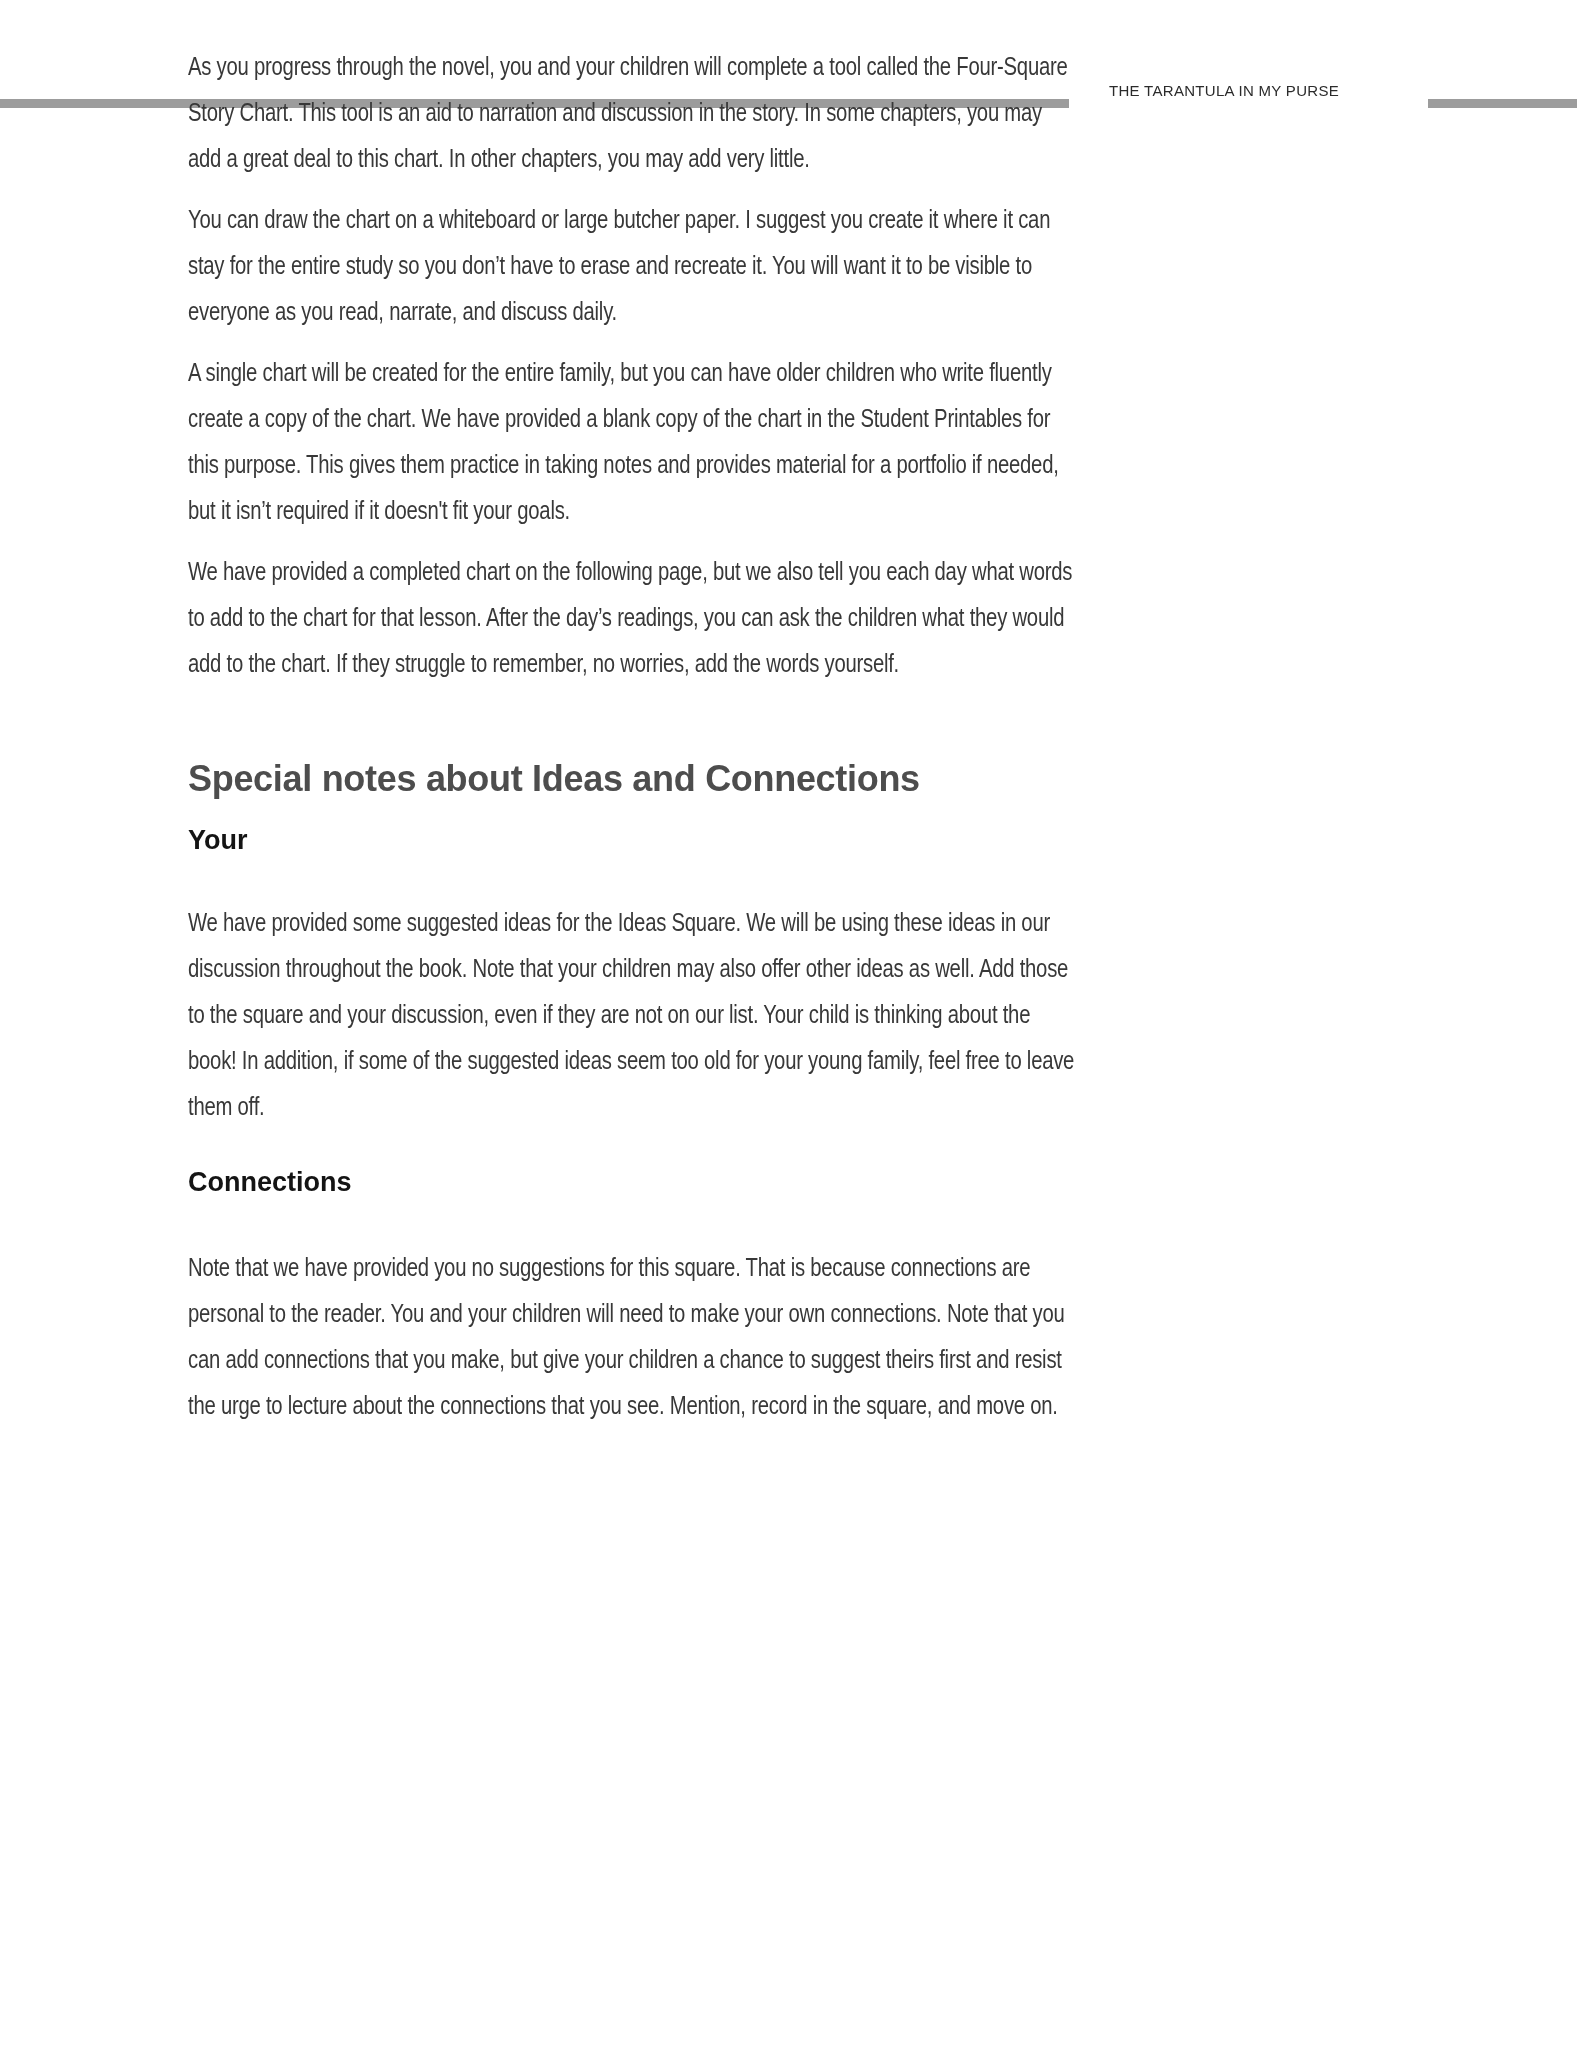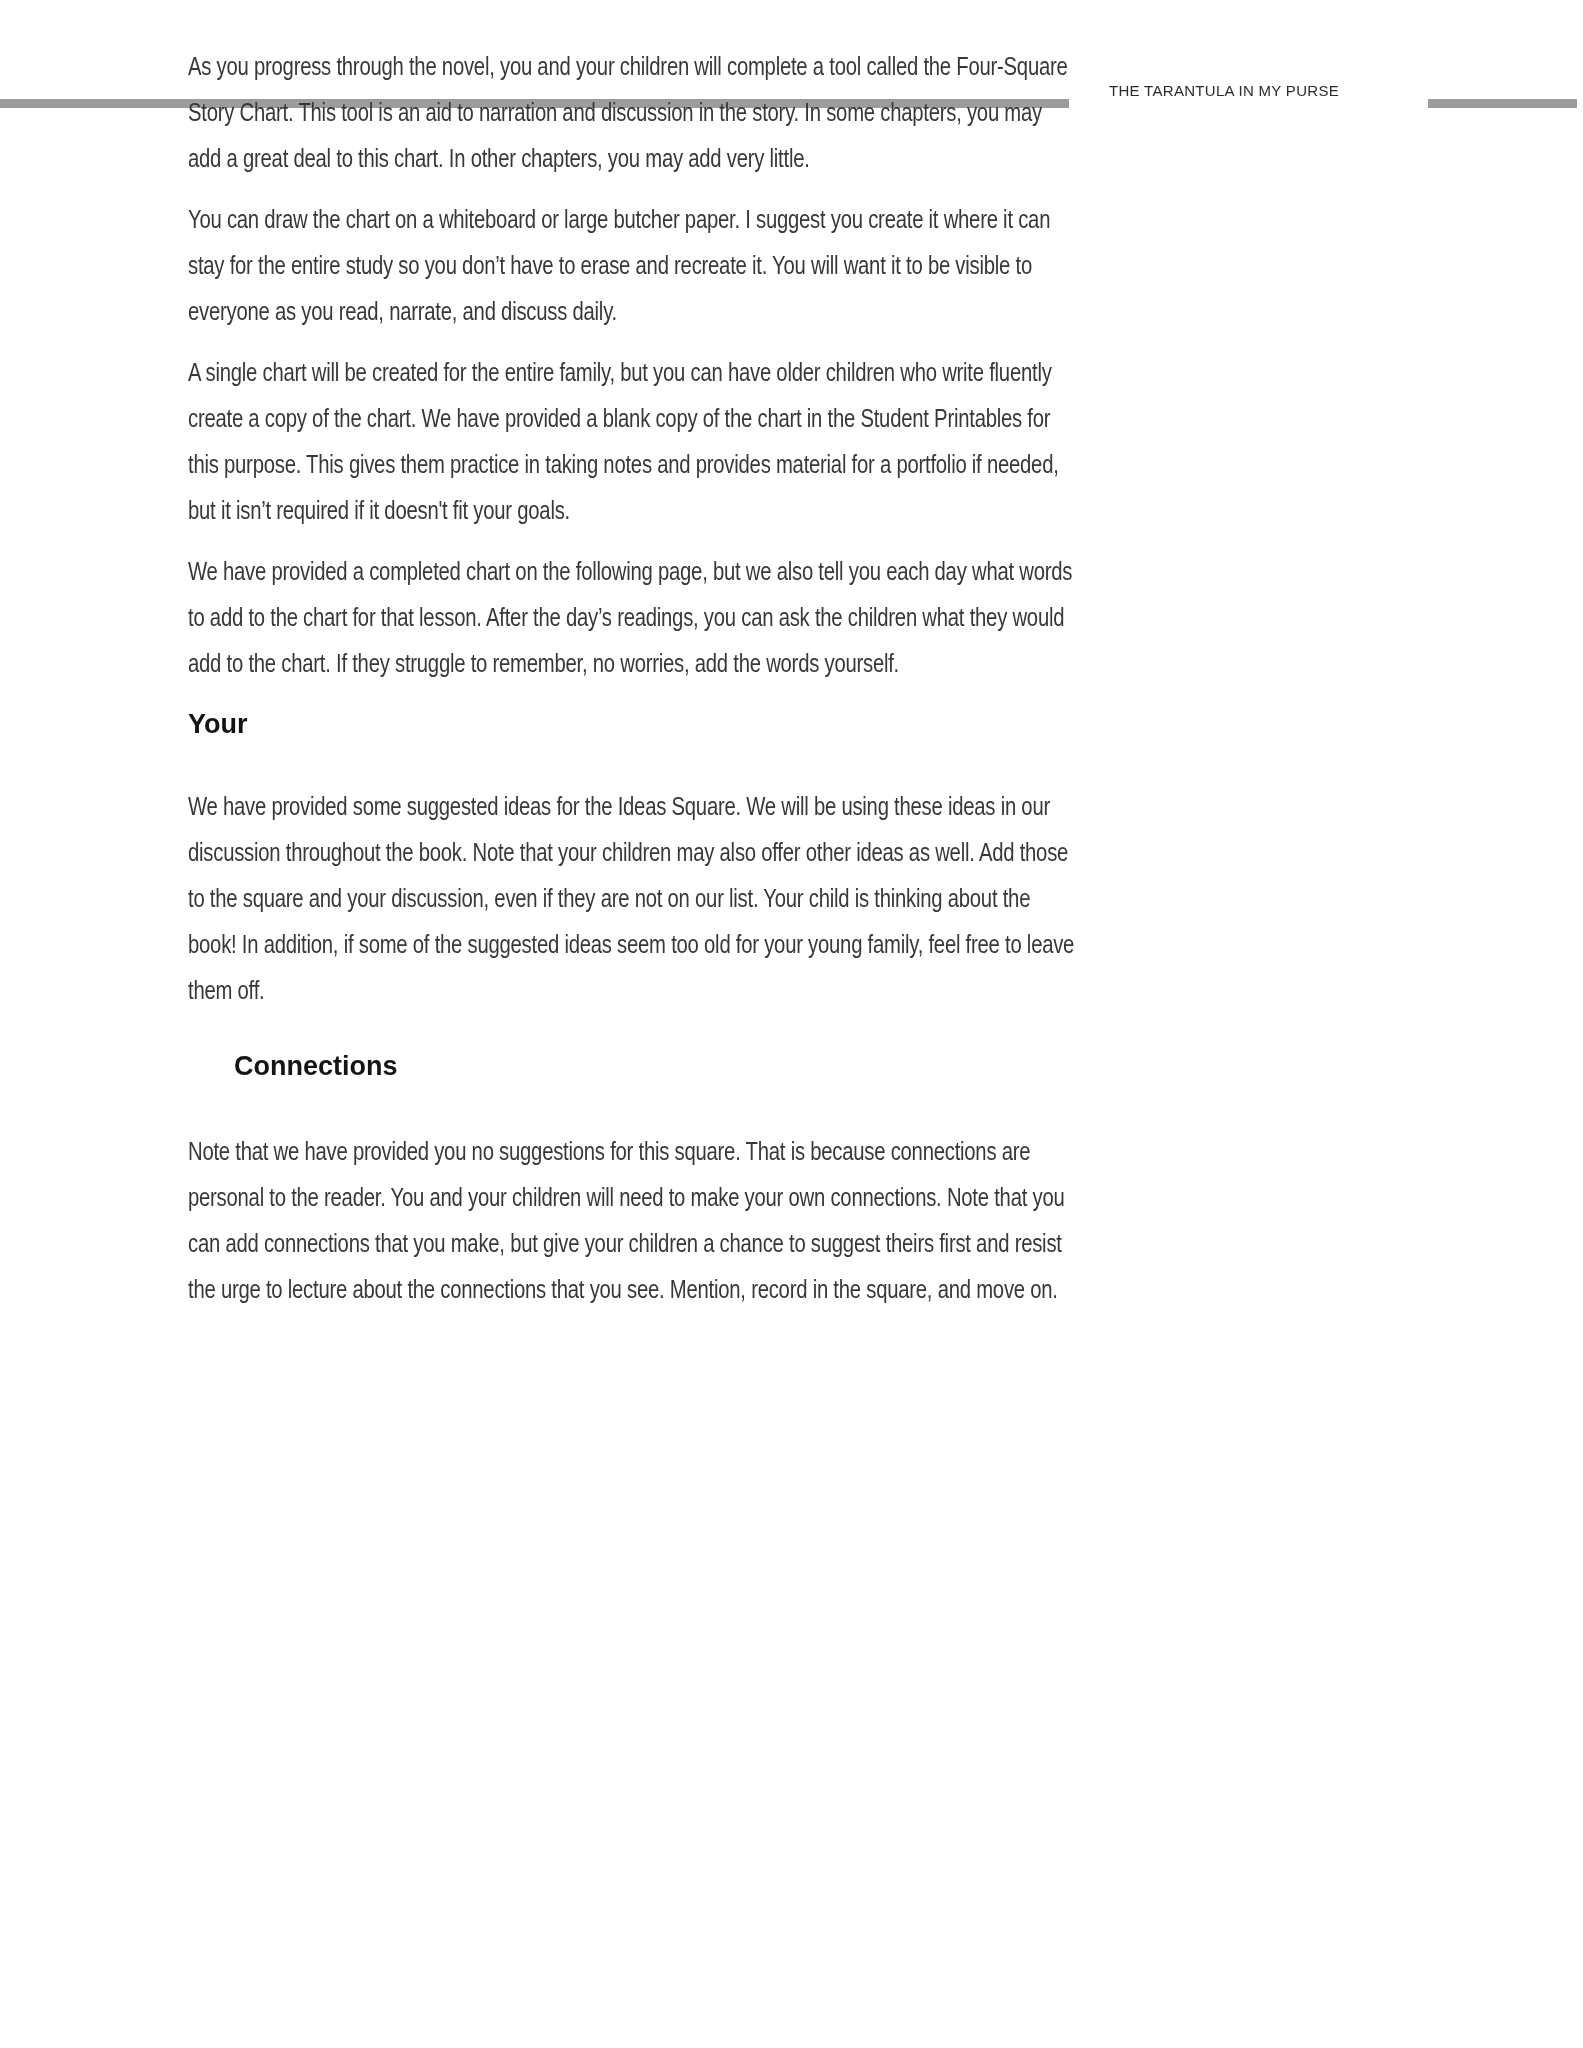--- a/index.html
+++ b/index.html
@@ -69,21 +69,21 @@
     letter-spacing: -0.3px;
     color: #4d4d4d;
   }
   .sub-heading {
     margin: 22px 0 0 0;
     font-size: 27px;
     line-height: 32px;
     font-weight: bold;
     color: #141414;
   }
-  .sub-heading-connections { margin-top: 37px; margin-left: 46px; }
+  .sub-heading-connections { margin-top: 37px; }
   .para-ideas       { margin-top: 43px; }
   .para-connections { margin-top: 46px; }
 
   
   .footer {
     position: absolute;
     left: 188px;
     top: 1906px;
     width: 1209px;
     display: flex;
@@ -107,20 +107,21 @@
 
 
     <p class="para para-first">As you progress through the novel, you and your children will complete a tool called the Four-Square Story Chart. This tool is an aid to narration and discussion in the story. In some chapters, you may add a great deal to this chart. In other chapters, you may add very little.</p>
 
     <p class="para">You can draw the chart on a whiteboard or large butcher paper. I suggest you create it where it can stay for the entire study so you don’t have to erase and recreate it. You will want it to be visible to everyone as you read, narrate, and discuss daily.</p>
 
     <p class="para">A single chart will be created for the entire family, but you can have older children who write fluently create a copy of the chart. We have provided a blank copy of the chart in the Student Printables for this purpose. This gives them practice in taking notes and provides material for a portfolio if needed, but it isn’t required if it doesn't fit your goals.</p>
 
     <p class="para">We have provided a completed chart on the following page, but we also tell you each day what words to add to the chart for that lesson. After the day’s readings, you can ask the children what they would add to the chart. If they struggle to remember, no worries, add the words yourself.</p>
 
+    <h2 class="section-title">Special notes about Ideas and Connections</h2>
 
     <h3 class="sub-heading">Your</h3>
 
     <p class="para para-ideas">We have provided some suggested ideas for the Ideas Square. We will be using these ideas in our discussion throughout the book. Note that your children may also offer other ideas as well. Add those to the square and your discussion, even if they are not on our list. Your child is thinking about the book! In addition, if some of the suggested ideas seem too old for your young family, feel free to leave them off.</p>
 
     <h3 class="sub-heading sub-heading-connections">Connections</h3>
 
     <p class="para para-connections">Note that we have provided you no suggestions for this square. That is because connections are personal to the reader. You and your children will need to make your own connections. Note that you can add connections that you make, but give your children a chance to suggest theirs first and resist the urge to lecture about the connections that you see. Mention, record in the square, and move on.</p>
 
   </div>

